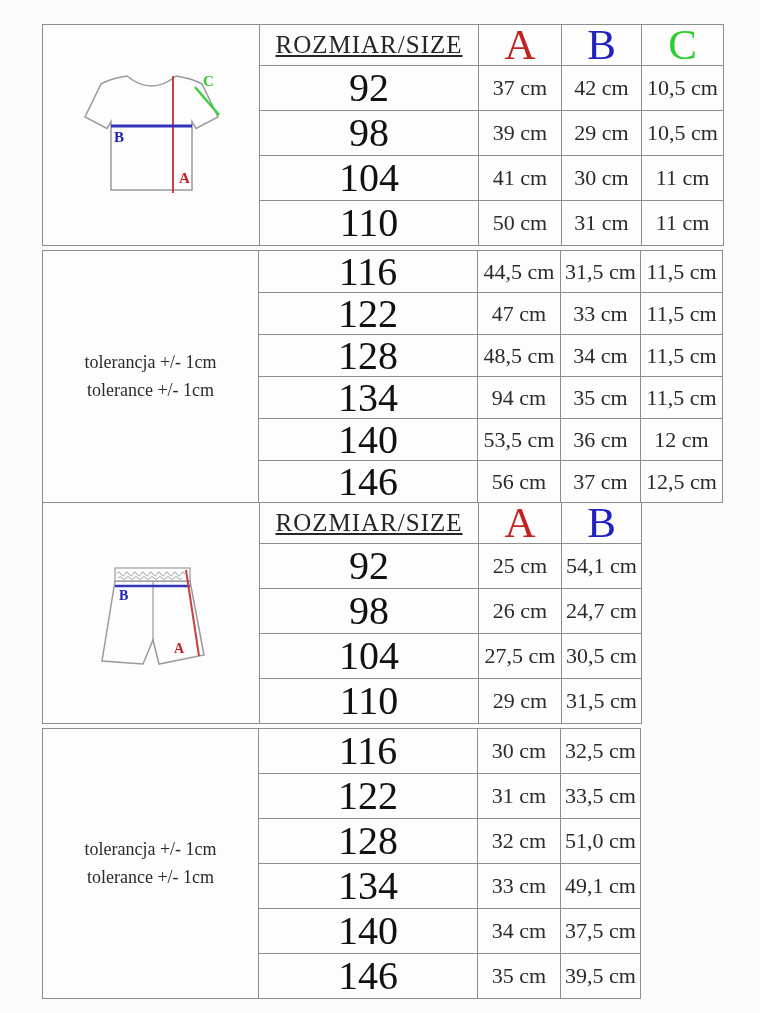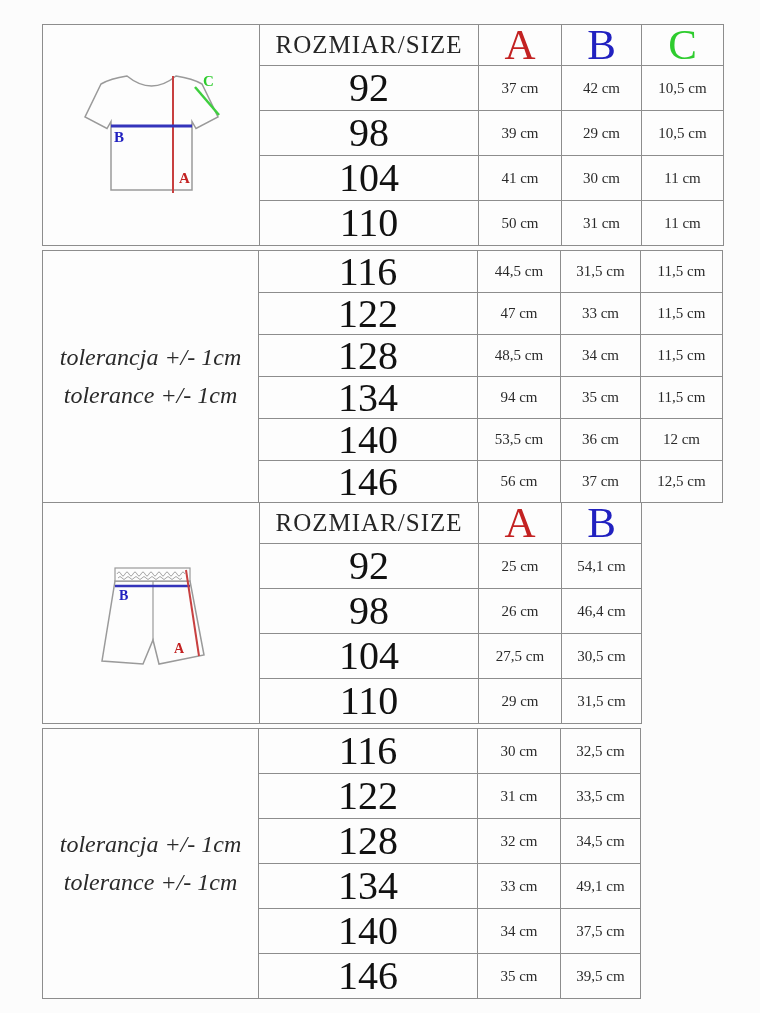--- a/index.html
+++ b/index.html
@@ -22,28 +22,28 @@
   
   .r-head td { height:41px; }
   .r-data td { height:45px; }
   .r-data2 td { height:42px; }
   .r-data3 td { height:45px; }
   
   .block2 { margin-top:4px; }
   .block3 { margin-top:-1px; }
   .block4 { margin-top:4px; }
   
-  .size-head { font-size:25px; letter-spacing:1px; color:#262626; }
+  .size-head { font-size:25px; letter-spacing:1px; color:#262626;text-decoration:underline; }
   .col-letter { font-size:43px; line-height:.9; font-weight:normal; }
   .red   { color:#c32222; }
   .blue  { color:#2121c0; }
   .green { color:#2ecc2e; }
   .size-num { font-size:40px; line-height:1; color:#111;margin-top:44px; }
-  .meas { font-size:15px; color:#2a2a2a; }
-  .tolerance { font-size:24px; line-height:1.55; color:#2a2a2a;font-style:italic; }
+  .meas { font-size:22px; color:#2a2a2a; }
+  .tolerance { font-size:18px; line-height:1.55; color:#2a2a2a; }
   .panel-cell { vertical-align:middle; }
   .diagram { display:block; margin:0 auto; }
   .diag-label { font-family:"Liberation Serif","DejaVu Serif",serif; font-weight:bold; }
 </style>
 </head>
 <body>
 
 <div class="sheet">
 
   <table class="block1">
@@ -157,21 +157,21 @@
       <td class="c-b col-letter blue">B</td>
     </tr>
     <tr class="r-data3">
       <td class="size-num">92</td>
       <td class="meas">25 cm</td>
       <td class="meas">54,1 cm</td>
     </tr>
     <tr class="r-data3">
       <td class="size-num">98</td>
       <td class="meas">26 cm</td>
-      <td class="meas">46,4 cm</td>
+      <td class="meas">24,7 cm</td>
     </tr>
     <tr class="r-data3">
       <td class="size-num">104</td>
       <td class="meas">27,5 cm</td>
       <td class="meas">30,5 cm</td>
     </tr>
     <tr class="r-data3">
       <td class="size-num">110</td>
       <td class="meas">29 cm</td>
       <td class="meas">31,5 cm</td>
@@ -191,21 +191,21 @@
       <td class="c-b meas">32,5 cm</td>
     </tr>
     <tr class="r-data3">
       <td class="size-num">122</td>
       <td class="meas">31 cm</td>
       <td class="meas">33,5 cm</td>
     </tr>
     <tr class="r-data3">
       <td class="size-num">128</td>
       <td class="meas">32 cm</td>
-      <td class="meas">34,5 cm</td>
+      <td class="meas">51,0 cm</td>
     </tr>
     <tr class="r-data3">
       <td class="size-num">134</td>
       <td class="meas">33 cm</td>
       <td class="meas">49,1 cm</td>
     </tr>
     <tr class="r-data3">
       <td class="size-num">140</td>
       <td class="meas">34 cm</td>
       <td class="meas">37,5 cm</td>

